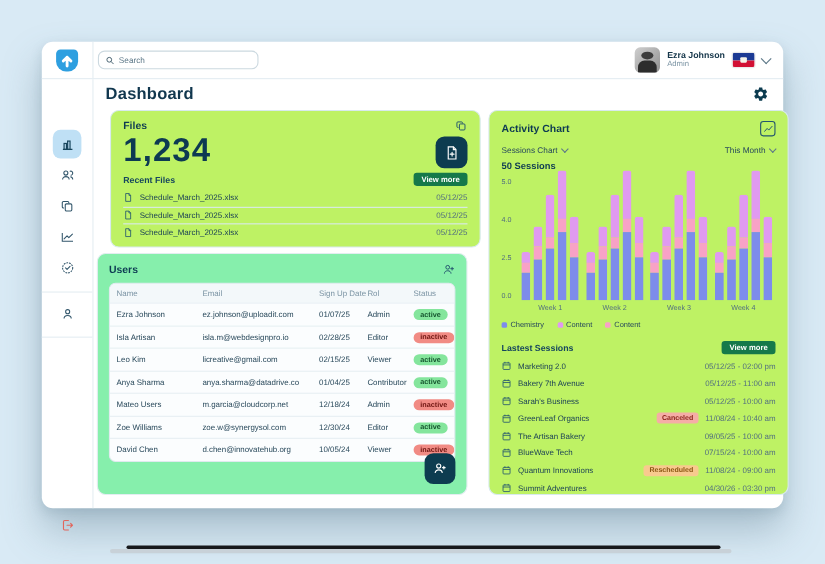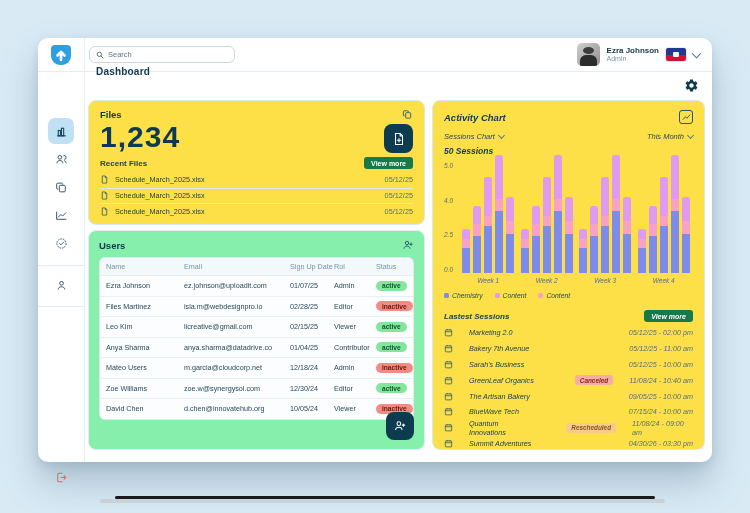--- a/index.html
+++ b/index.html
@@ -32,25 +32,25 @@
   .flag .emblem { position:absolute; left:7px; top:4px; width:6px; height:5px; background:#f5f3e9; border-radius:1px; }
   .chev { width:7px; height:7px; border-right:1.4px solid #5d7888; border-bottom:1.4px solid #5d7888; transform:rotate(45deg); margin-top:-3px; }
 
   
   .sidebar { position:absolute; left:0; top:34px; bottom:0; width:47px; border-right:1px solid #e4edf2; }
   .side-icon { position:absolute; left:50%; transform:translateX(-50%); width:26px; height:26px; display:flex; align-items:center; justify-content:center; border-radius:7px; cursor:pointer; }
   .side-icon.active { background:#bfe0f5; }
   .side-divider { position:absolute; left:0; right:0; height:1px; background:#e4edf2; }
 
   
-  .page-title { position:absolute; left:58px; top:28px; font-size:10px; font-weight:bold; color:#11374e; letter-spacing:.2px; }
+  .page-title { position:absolute; left:58px; top:39px; font-size:15px; font-weight:bold; color:#11374e; letter-spacing:.2px; }
   .gear-btn { position:absolute; right:13px; top:40px; width:15px; height:15px; cursor:pointer; }
 
   .card { position:absolute; border-radius:8px; }
-  .card-tint { background:#fde047; border:1px solid #d8eaee; }
+  .card-tint { background:#bef264; border:1px solid #d8eaee;margin-left:12px; }
   .card-white { background:#86efac; border:1px solid #e3edf1; }
 
   
   .files-card { left:50px; top:62px; width:337px; height:125px; padding:8px 11px; }
   .card-head { display:flex; align-items:center; justify-content:space-between; }
   .card-title { font-size:9.5px; font-weight:bold; color:#0d3a52; }
   .files-num-row { display:flex; align-items:flex-start; justify-content:space-between; margin-top:1px; }
   .big-number { font-size:30px; font-weight:bold; color:#0d3a52; letter-spacing:1px; line-height:1.05; }
   .dark-btn { background:#0d3c50; border-radius:8px; display:flex; align-items:center; justify-content:center; cursor:pointer; }
   .addfile-btn { width:29px; height:29px; margin-top:3px; }
@@ -67,40 +67,40 @@
   .u-table { margin-top:6px; border:1px solid #e0eaef; border-radius:6px; background:#fbfdfe; overflow:hidden; }
   .u-grid { display:grid; grid-template-columns:78px 106px 44px 42px 38px 9px; align-items:center; padding:0 6px; }
   .u-head { height:17px; background:#f3f8fa; font-size:7.2px; color:#7a93a3; }
   .u-row { height:20.5px; border-top:1px solid #e7eff3; font-size:7.2px; color:#29495b; }
   .pill { display:inline-block; font-size:6.6px; font-weight:bold; padding:1.5px 6px; border-radius:8px; }
   .pill.active { background:#84e59c; color:#14532d; }
   .pill.inactive { background:#f18b84; color:#6e1410; }
   .adduser-fab { position:absolute; right:10px; bottom:9px; width:28px; height:28px; }
 
   
-  .activity-card { left:394px; top:62px; width:273px; height:350px; padding:9px 11px;font-style:italic; }
+  .activity-card { left:394px; top:62px; width:273px; height:350px; padding:9px 11px; }
   .chart-icon-box { width:14px; height:14px; border:1px solid #23566e; border-radius:3px; display:flex; align-items:center; justify-content:center; }
   .selector-row { display:flex; align-items:center; justify-content:space-between; margin-top:8px; }
   .selector { display:flex; align-items:center; gap:4px; font-size:7.5px; color:#27495c; cursor:pointer; }
   .selector .chev { width:5px; height:5px; margin-top:-2px; }
   .sessions-total { margin-top:5px; font-size:8.5px; font-weight:bold; color:#0d3a52; }
 
   .chart-wrap { display:flex; margin-top:6px; height:122px; }
   .y-axis { width:15px; display:flex; flex-direction:column; justify-content:space-between; height:111px; font-size:6.5px; color:#53707f; }
   .plot { flex:1; display:flex; align-items:flex-end; height:122px; }
   .bar-group { flex:1; display:flex; flex-direction:column; }
   .bars { display:flex; align-items:flex-end; justify-content:space-evenly; height:111px; }
   .bar-stack { width:8px; display:flex; flex-direction:column-reverse; border-radius:2.5px 2.5px 0 0; overflow:hidden; }
   .week-label { text-align:center; font-size:6.5px; color:#53707f; margin-top:4px; }
   .legend { display:flex; gap:12px; margin-top:8px; }
   .legend-item { display:flex; align-items:center; gap:3px; font-size:6.8px; color:#27495c; }
   .legend-dot { width:5px; height:5px; border-radius:1.5px; }
 
   .sessions-head { display:flex; align-items:center; justify-content:space-between; margin-top:11px; }
-  .session-row { display:flex; align-items:center; gap:16px; height:15.8px; font-size:7.2px; color:#1c4256; }
+  .session-row { display:flex; align-items:center; gap:6px; height:15.8px; font-size:7.2px; color:#1c4256; }
   .session-row .sdate { color:#53707f; }
   .session-row .spacer { flex:1; }
   .sbadge { font-size:6.4px; font-weight:bold; padding:1.5px 5px; border-radius:3px; }
   .sbadge.canceled { background:#f5ada6; color:#8c241b; }
   .sbadge.rescheduled { background:#f8ca8e; color:#8a5512; }
 
   
   .deck-line { position:absolute; left:115px; top:496px; width:540px; height:2.5px; background:#17191c; border-radius:2px; }
   .deck-shadow { position:absolute; left:100px; top:499px; width:565px; height:4px; background:#c7ced3; opacity:.85; border-radius:2px; }
 
@@ -296,21 +296,21 @@
           </div>
         <div id="users-body">
             <div class="u-grid u-row">
               <span>Ezra Johnson</span>
               <span>ez.johnson@uploadit.com</span>
               <span>01/07/25</span>
               <span>Admin</span>
               <span><span class="pill active">active</span></span>
             </div>
             <div class="u-grid u-row">
-              <span>Files Martinez</span>
+              <span>Isla Artisan</span>
               <span>isla.m@webdesignpro.io</span>
               <span>02/28/25</span>
               <span>Editor</span>
               <span><span class="pill inactive">inactive</span></span>
             </div>
             <div class="u-grid u-row">
               <span>Leo Kim</span>
               <span>licreative@gmail.com</span>
               <span>02/15/25</span>
               <span>Viewer</span>

